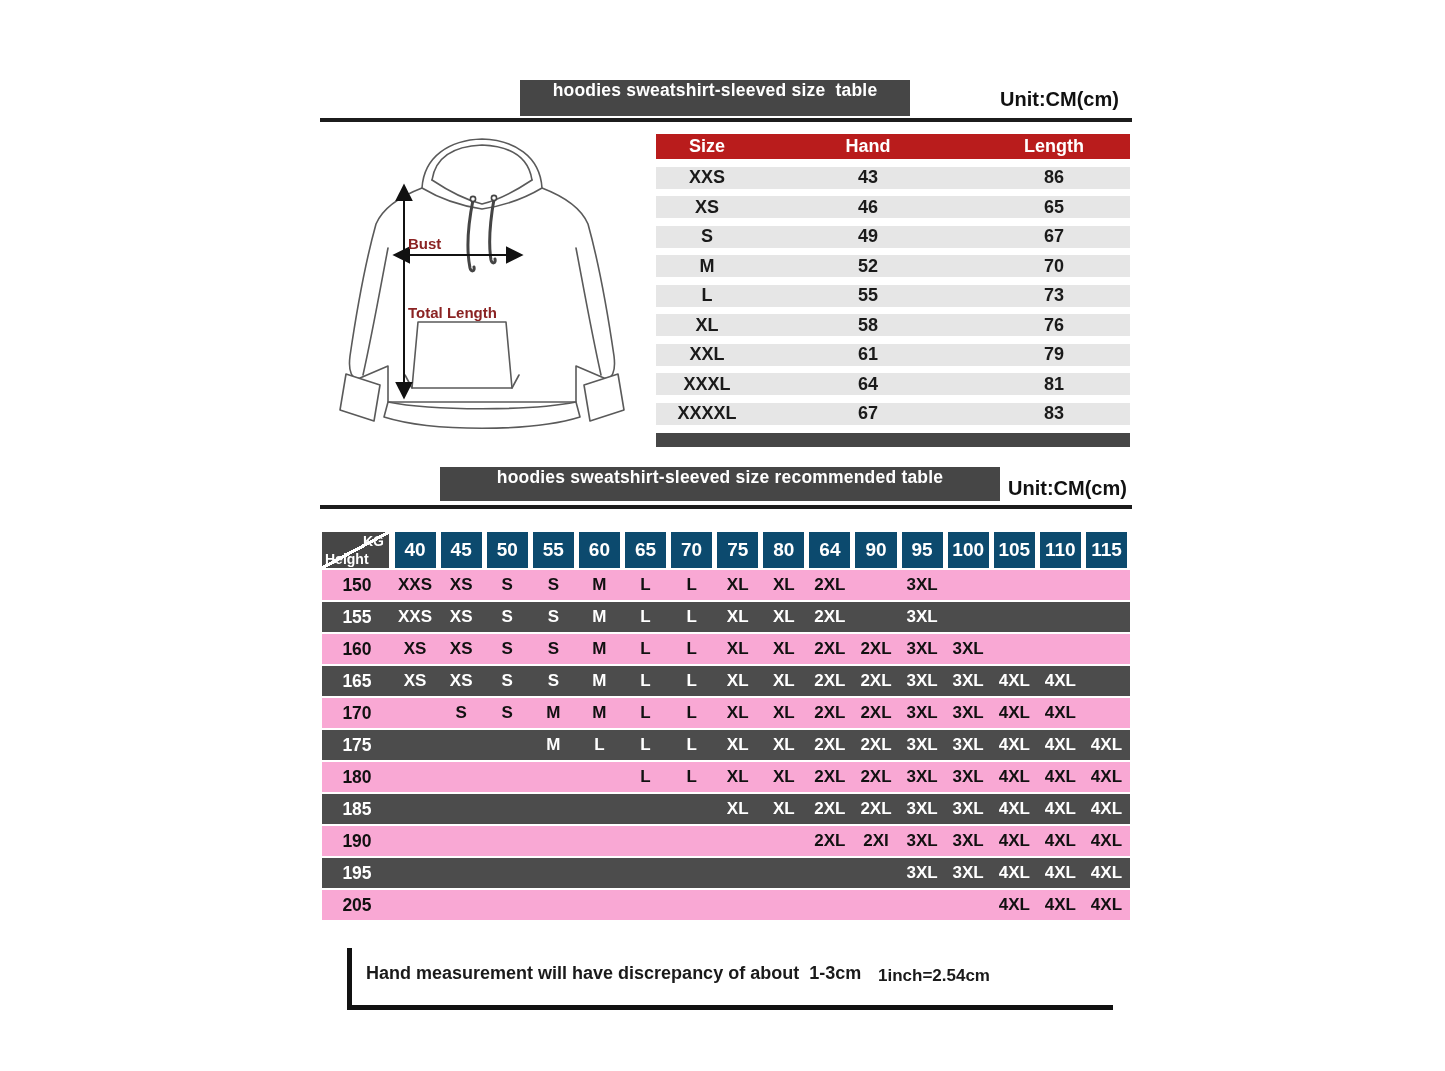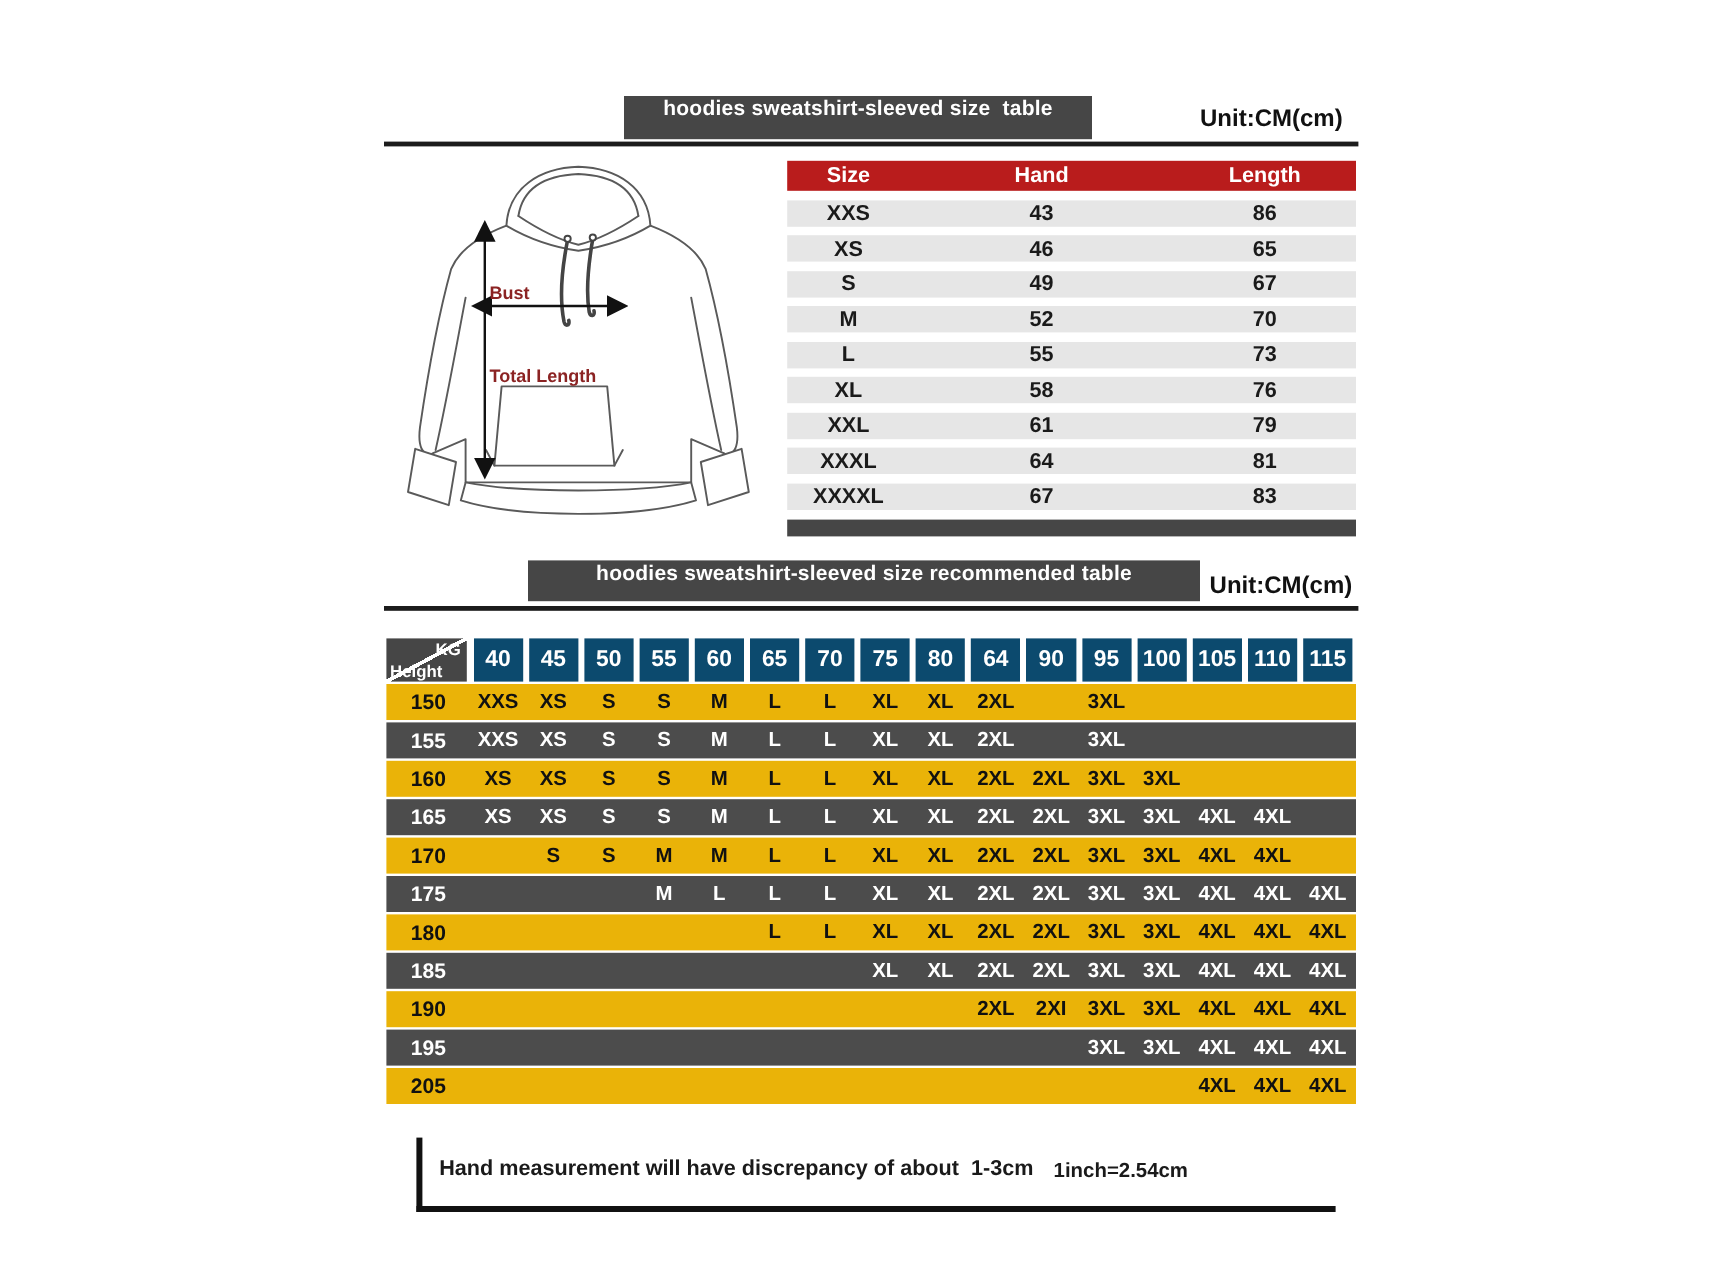--- a/index.html
+++ b/index.html
@@ -32,21 +32,21 @@
   .dark-strip{position:absolute;left:656px;top:433px;width:474px;height:14px;background:#464646;}
   
   .rec-table{position:absolute;left:322px;top:532px;width:808px;}
   .rhead{display:grid;grid-template-columns:70px repeat(16,46.1px);height:36px;}
   .kg-cell{display:flex;}
   .kg-box{flex:1;margin:0 2.5px;background:#0c4a6e;color:#fff;display:flex;align-items:center;justify-content:center;font-size:19px;}
   .corner{position:relative;margin-right:3px;background:linear-gradient(to bottom right,#464646 47.5%,#fff 47.5%,#fff 52.5%,#464646 52.5%);color:#fff;}
   .corner .kg{position:absolute;top:1px;right:5px;font-size:14px;}
   .corner .hgt{position:absolute;bottom:1px;left:3px;font-size:14px;}
   .rrow{display:grid;grid-template-columns:70px repeat(16,46.1px);height:30px;margin-top:2px;align-items:center;}
-  .rrow.light{background:#eab308;color:#111;}
+  .rrow.light{background:#f9a8d4;color:#111;}
   .rrow.dark{background:#4c4c4c;color:#fff;}
   .r-label,.rcell{text-align:center;font-size:17px;}
   .r-label{font-size:17.5px;}
   
   .f-vline{position:absolute;left:347px;top:948px;width:5px;height:62px;background:#111;}
   .f-hline{position:absolute;left:347px;top:1005px;width:766px;height:5px;background:#111;}
   .f-note{position:absolute;left:366px;top:963px;font-size:18px;}
   .f-conv{position:absolute;left:878px;top:966px;font-size:17px;}
 </style>
 </head>

